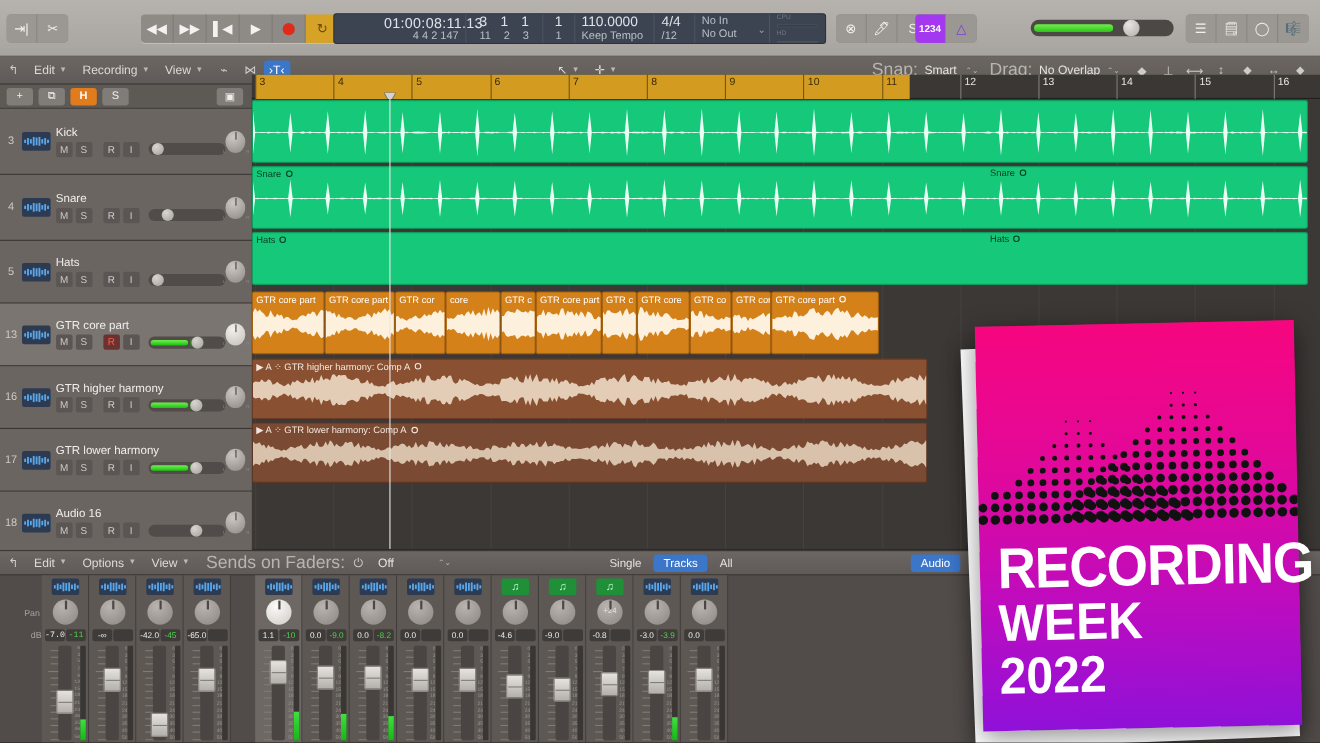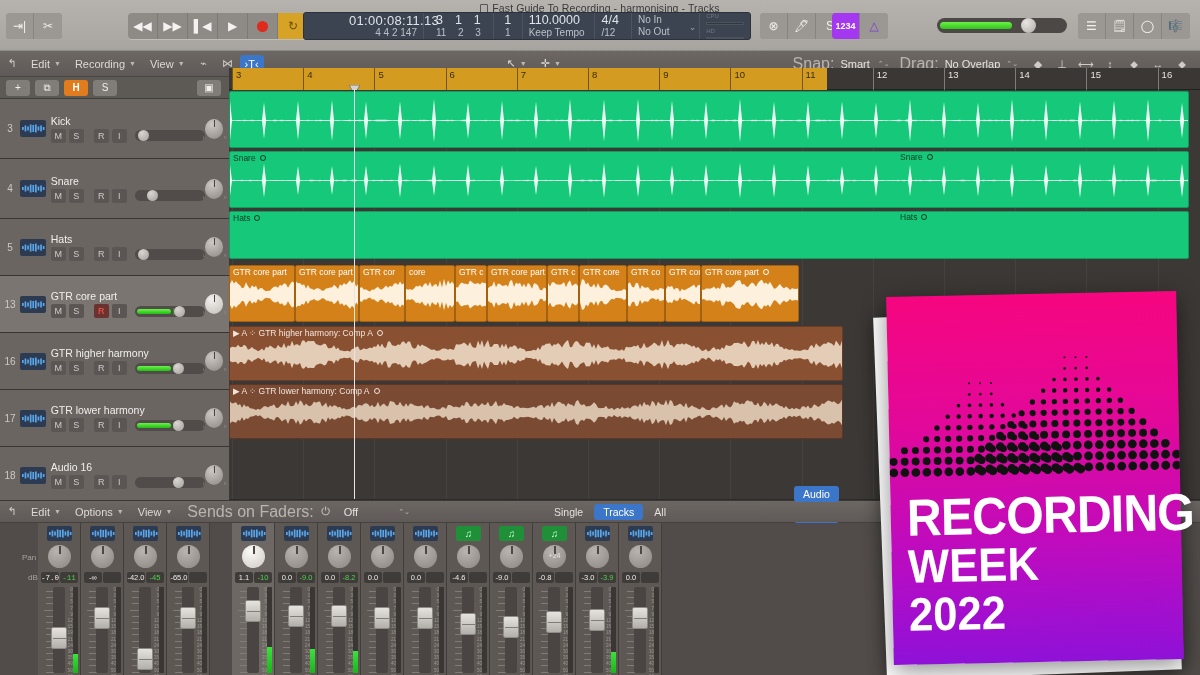--- a/index.html
+++ b/index.html
@@ -191,23 +191,20 @@
   .promo .l2{ color:#fff; font-weight:bold; font-size:47px; line-height:48px;
     letter-spacing:0px; font-family:"Liberation Sans", sans-serif; transform:scaleX(.93);
     transform-origin:left center; }
 </style>
 </head>
 <body>
 
 <div id="app">
 
   <div class="toolbar">
-    <div class="win-title">
-      <span class="doc-ico"></span><span>Fast Guide To Recording - harmonising - Tracks</span>
-    </div>
 
     <div class="tb-group" style="left:6px; top:13px;">
       <div class="tb-btn">⇥|</div>
       <div class="tb-btn">✂</div>
     </div>
 
     <div class="transport">
       <div class="tp">◀◀</div>
       <div class="tp">▶▶</div>
       <div class="tp">▌◀</div>
@@ -769,21 +766,21 @@
     <span class="mb-lab" style="margin-left:8px;">Sends on Faders:</span>
     <span class="mb-ico">⏻</span>
     <span class="mb-pop" style="margin-left:6px;">Off</span>
     <span class="chev" style="margin-left:40px;">⌃⌄</span>
 
     <div style="position:absolute; left:545px; display:flex; gap:2px;">
       <div class="seg">Single</div>
       <div class="seg on">Tracks</div>
       <div class="seg">All</div>
     </div>
-    <div style="position:absolute; left:794px; display:flex; gap:20px;flex-direction:column;">
+    <div style="position:absolute; left:828px; display:flex; gap:20px;">
       <div class="seg on">Audio</div>
       <div class="seg on">Inst</div>
     </div>
   </div>
 
   <div class="mixer" id="mixer">
     <div class="panlabel" style="left:22px; top:30px; right:auto;">Pan</div>
     <div class="panlabel" style="left:28px; top:50px; right:auto;">dB</div>
   <div class="strip" style="left: 38px; font-family: Liberation Mono, monospace;">
    <div class="sico">

